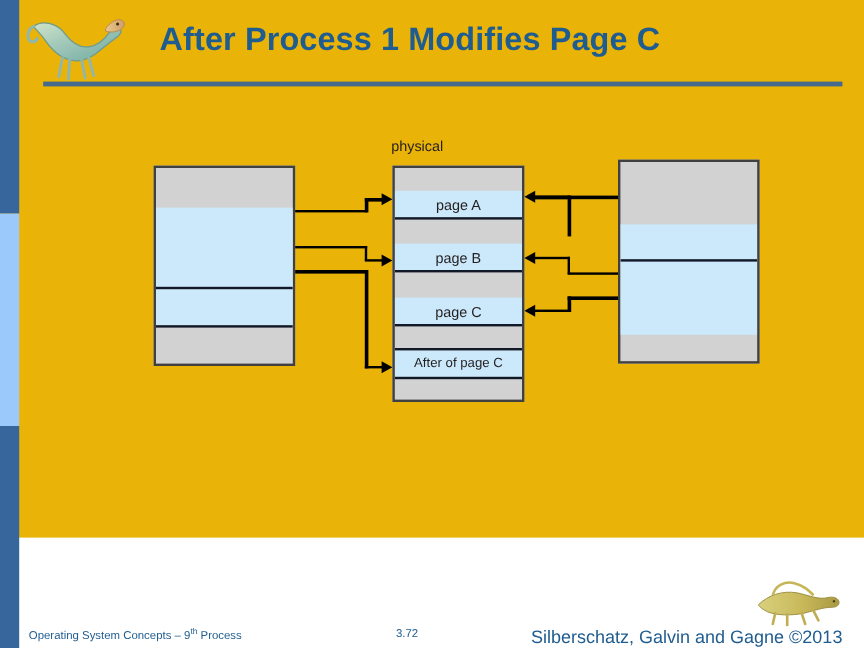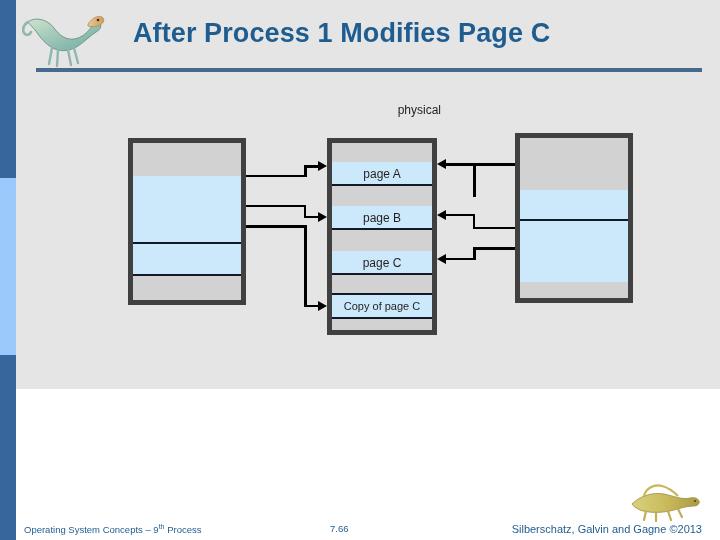--- a/index.html
+++ b/index.html
@@ -10,22 +10,22 @@
     width: 720px;
     height: 540px;
     background: #ffffff;
     font-family: "Liberation Sans", sans-serif;
     overflow: hidden;
     position: relative;
   }
   .slide {
     position: absolute;
     left: 0; top: 0;
-    width: 720px; height: 389px;
-    background: #e5e5e5;
+    width: 720px; height: 448px;
+    background: #eab308;
   }
 
   
   .rail {
     position: absolute;
     left: 0;
     width: 16px;
   }
   .rail-top    { top: 0;    height: 178px; background: #36669b; }
   .rail-mid    { top: 178px;height: 177px; background: #9cc9fb; }
@@ -57,30 +57,31 @@
   
   .diagram {
     position: absolute;
     left: 0; top: 95px;
     width: 720px; height: 270px;
   }
   .cap {
     position: absolute;
     font-size: 12px;
     color: #231f20;
-    text-align: right;
+    text-align: left;
     white-space: nowrap;
     line-height: 14px;
+    margin-top: 12px;
   }
   .cap sub { font-size: 9px; }
 
   .memblock {
     position: absolute;
     box-sizing: border-box;
-    border: 5px solid #404040;
+    border: 2px solid #404040;
     background: #d2d2d2;
     overflow: hidden;
   }
   .band {
     position: absolute;
     left: 0; right: 0;
     background: #cbe9fb;
   }
   .hline {
     position: absolute;
@@ -123,21 +124,21 @@
   .footer-center {
     position: absolute;
     left: 330px; top: 523px;
     font-size: 9.5px;
     color: #1f5c8f;
     white-space: nowrap;
   }
   .footer-right {
     position: absolute;
     right: 18px; top: 523px;
-    font-size: 11px;
+    font-size: 15px;
     color: #1f5c8f;
     white-space: nowrap;
   }
   .footer-logo {
     position: absolute;
     right: 18px; top: 482px;
     width: 74px; height: 40px;
   }
 </style>
 </head>
@@ -196,21 +197,21 @@
 
       <div class="band" style="top:63px; height:22px;"></div>
       <div class="bandlabel" style="top:69px;">page B</div>
       <div class="hline" style="top:85px;"></div>
 
       <div class="band" style="top:108px; height:22px;"></div>
       <div class="bandlabel" style="top:114px;">page C</div>
       <div class="hline" style="top:130px;"></div>
 
       <div class="band" style="top:152px; height:22px;"></div>
-      <div class="bandlabel" style="top:158px; font-size:11px;">Copy of page C</div>
+      <div class="bandlabel" style="top:158px; font-size:11px;">After of page C</div>
       <div class="hline" style="top:150px;"></div>
       <div class="hline" style="top:174px;"></div>
     </div>
 
     <div class="memblock" style="left:515px; top:38px; width:118px; height:170px;">
       <div class="band" style="top:52px; height:48px;"></div>
       <div class="band" style="top:100px; height:44px;"></div>
       <div class="hline" style="top:81px;"></div>
     </div>
 
@@ -241,21 +242,21 @@
 
     <div class="seg" style="left:443px; top:163px; width:32px; height:1.5px;"></div>
     <div class="seg" style="left:473px; top:152px; width:2.5px; height:13px;"></div>
     <div class="seg" style="left:473px; top:152px; width:42px; height:2.5px;"></div>
     <div class="arrowhead arrow-left" style="left:437px; top:159px;"></div>
 
   </div>
 
   <div class="footer-left"><span>Operating System Concepts – 9</span><sup>th</sup><span> Process</span></div>
 
-  <div class="footer-center">7.66</div>
+  <div class="footer-center">3.72</div>
 
   <div class="footer-right">Silberschatz, Galvin and Gagne ©2013</div>
 
   <div class="footer-logo">
     <svg viewBox="0 0 74 40" width="74" height="40" aria-hidden="true">
       <defs>
         <linearGradient id="dimG" x1="0" y1="0" x2="1" y2="0">
           <stop offset="0%" stop-color="#d9d17e"></stop>
           <stop offset="55%" stop-color="#c8b85a"></stop>
           <stop offset="100%" stop-color="#a99a43"></stop>

